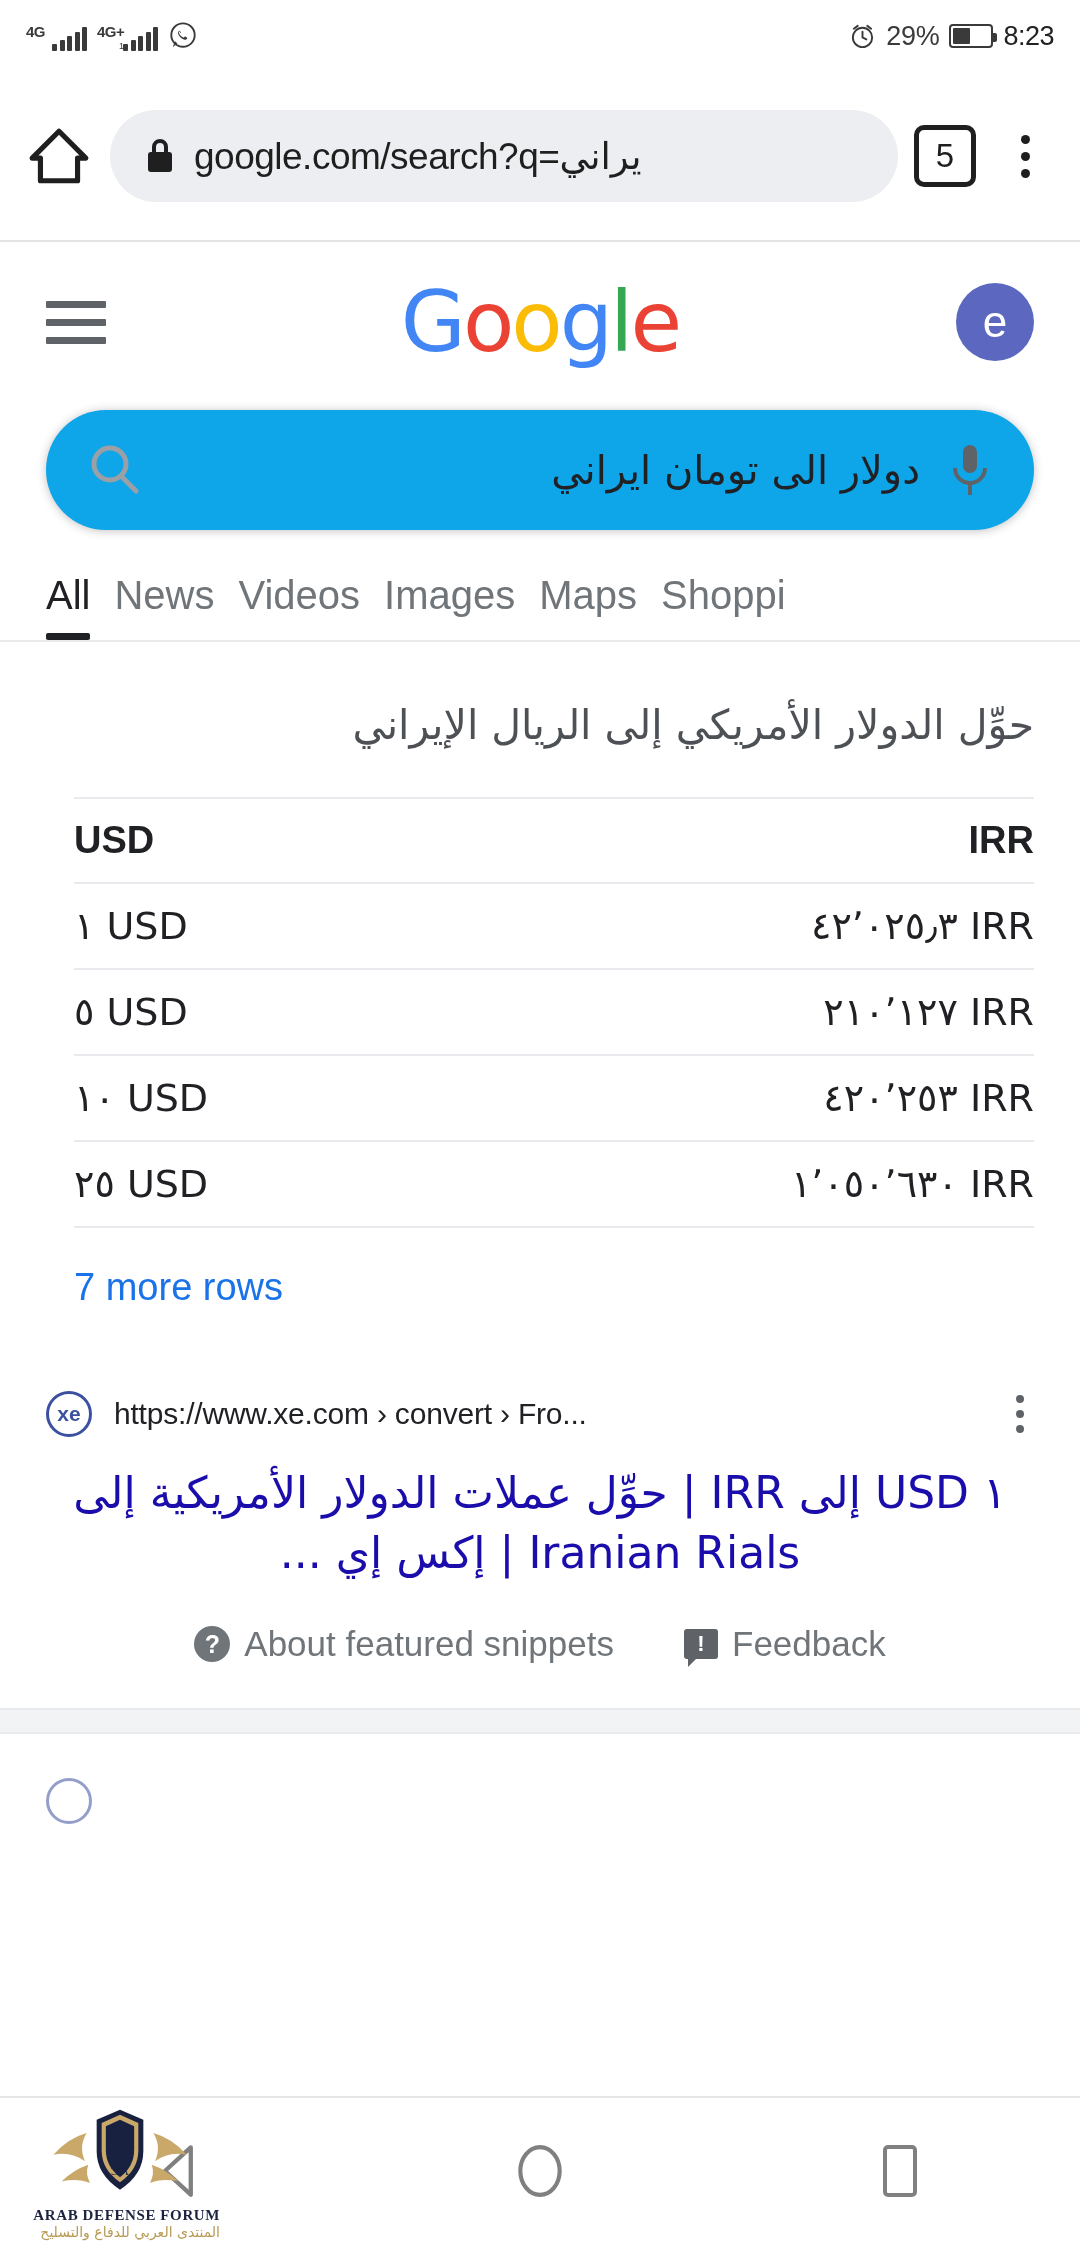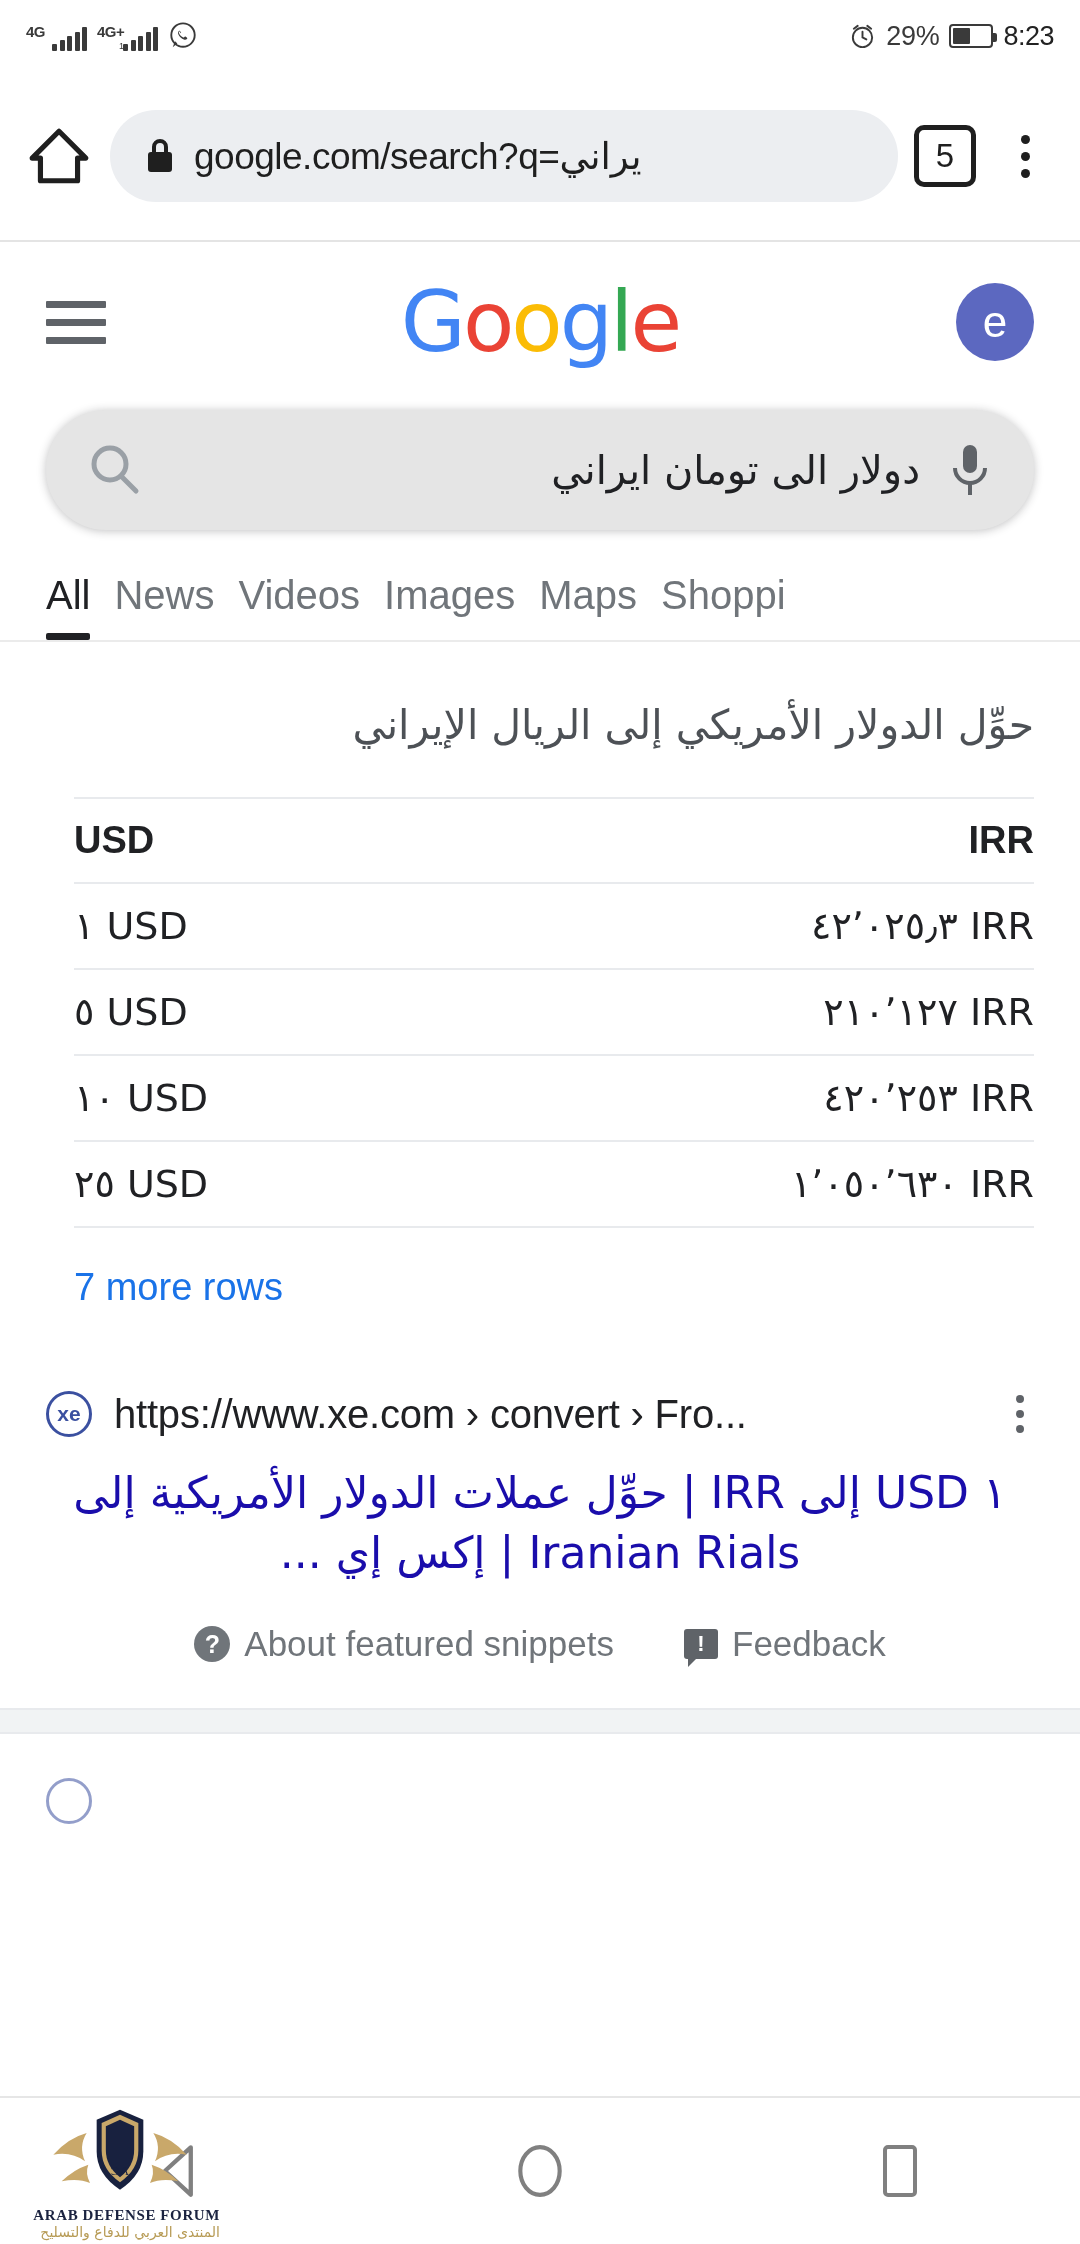--- a/index.html
+++ b/index.html
@@ -79,21 +79,21 @@
   .gb{color:#4285F4} .gr{color:#EA4335} .gy{color:#FBBC05} .gg{color:#34A853}
   .avatar {
     margin-left:auto; width:78px; height:78px; border-radius:50%;
     background:#5c68c0; color:#fff; display:flex; align-items:center; justify-content:center;
     font-size:44px; line-height:1;
   }
 
   
   .searchwrap { padding:8px 46px 0 46px; }
   .searchbox {
-    height:120px; border-radius:60px; background:#e5e5e5;
+    height:120px; border-radius:60px; background:#0ea5e9;
     box-shadow:0 1px 10px rgba(32,33,36,.28);
     display:flex; align-items:center; padding:0 40px;
   }
   .s-icon { width:58px; height:58px; flex:none; }
   .s-text {
     flex:1; text-align:right; direction:rtl;
     font-size:40px; color:#202124; padding:0 26px;
     font-family:"DejaVu Sans", sans-serif;
   }
   .mic { width:48px; height:58px; flex:none; }
@@ -134,21 +134,21 @@
 
   
   .result { padding:46px 46px 0 46px; }
   .res-head { display:flex; align-items:center; }
   .favicon {
     width:46px; height:46px; border-radius:50%;
     border:3px solid #3b50a0; display:flex; align-items:center; justify-content:center;
     font-size:21px; font-weight:700; color:#3b50a0; flex:none; margin-right:22px;
     background:#fff;
   }
-  .res-url { font-size:40px; color:#202124; letter-spacing:-0.2px; }
+  .res-url { font-size:30px; color:#202124; letter-spacing:-0.2px; }
   .res-kebab { margin-left:auto; display:flex; flex-direction:column; gap:7px; padding:6px 10px; }
   .res-kebab span { width:8px; height:8px; border-radius:50%; background:#5f6368; display:block; }
   .res-title {
     direction:rtl; text-align:center; font-size:44px; color:#1a0dab;
     line-height:1.35; padding-top:24px;
     font-family:"DejaVu Sans", sans-serif;
   }
 
   
   .snfooter {

